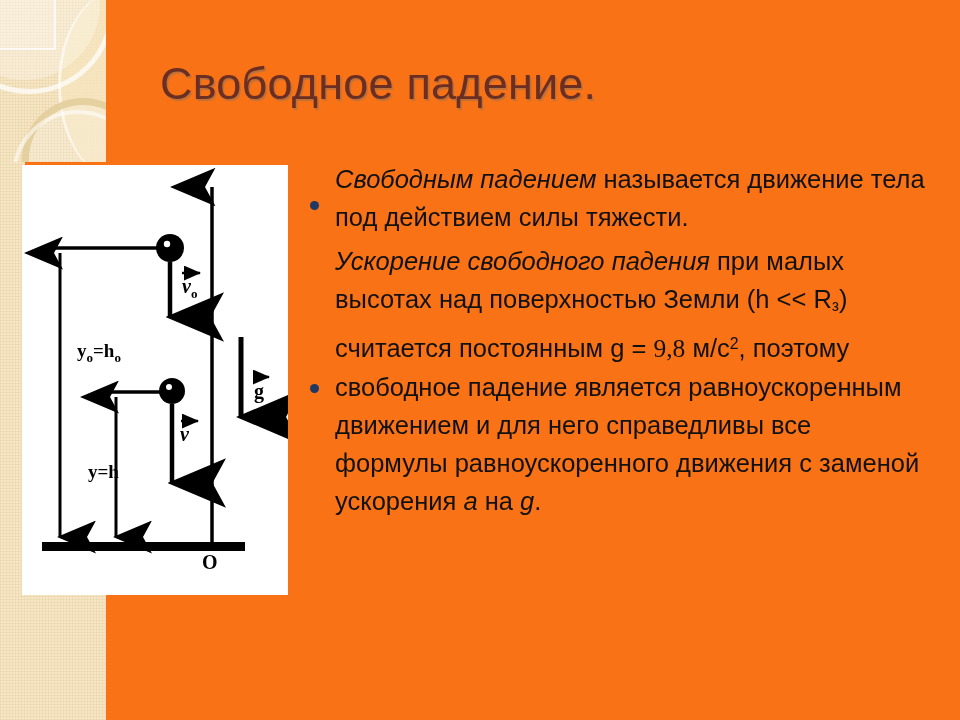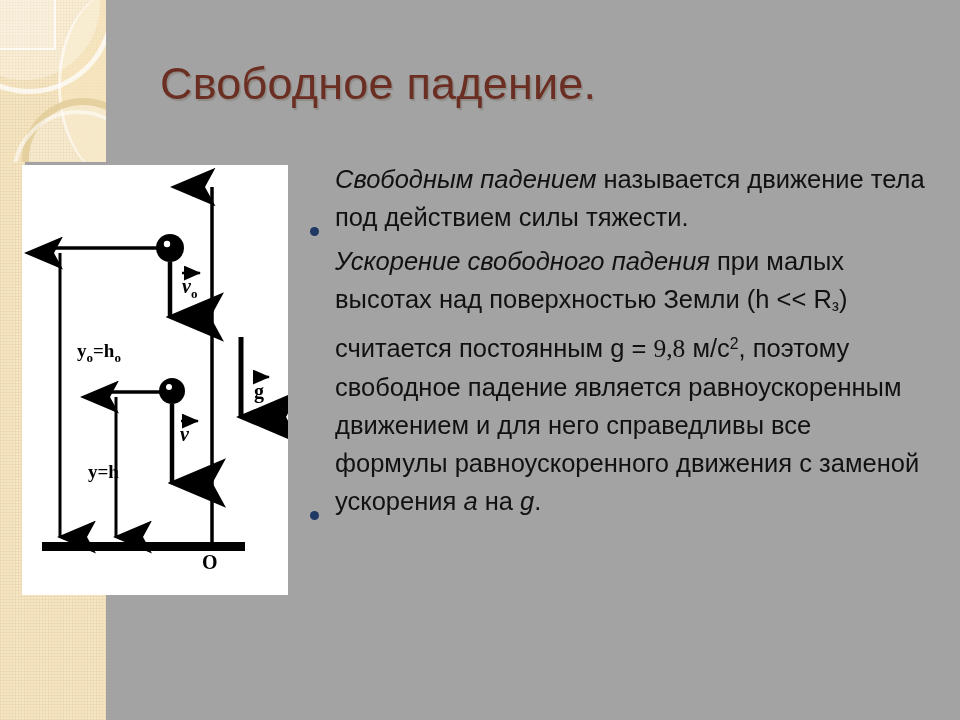--- a/index.html
+++ b/index.html
@@ -11,21 +11,21 @@
     width: 960px;
     height: 720px;
     overflow: hidden;
     font-family: "Liberation Sans", sans-serif;
     position: relative;
   }
 
   .slide {
     position: absolute;
     inset: 0;
-    background: #a3a3a3;
+    background: #f97316;
     text-decoration: underline;
   }
 
   
   .deco-left-strip {
     position: absolute;
     left: 0;
     top: 0;
     width: 25px;
     height: 720px;
@@ -142,21 +142,21 @@
 
   
   .body-text {
     position: absolute;
     left: 305px;
     top: 160px;
     width: 620px;
   }
   .bullet-row {
     display: flex;
-    align-items: flex-end;
+    align-items: center;
     margin-bottom: 6px;
   }
   .bullet-dot {
     flex: 0 0 auto;
     width: 9px;
     height: 9px;
     border-radius: 50%;
     background: #1f3864;
     margin: 15px 16px 0 5px;
   }

